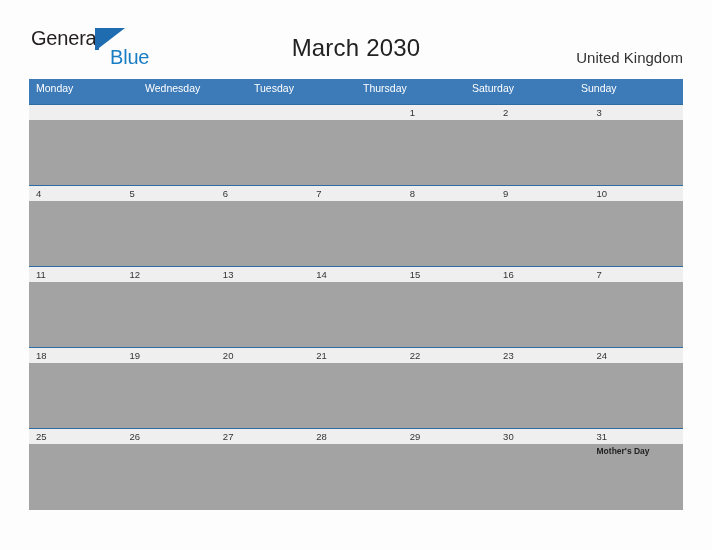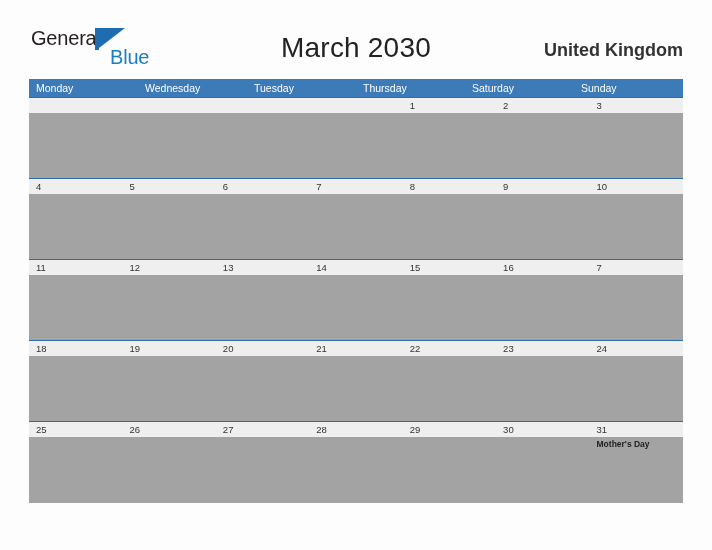--- a/index.html
+++ b/index.html
@@ -82,50 +82,49 @@
     border-top: 20px solid #1f6cb0;
     border-right: 26px solid transparent;
   }
 
   .cal-title {
     position: absolute;
     left: 0;
     right: 0;
     top: 5px;
     text-align: center;
-    font-size: 28px;
+    font-size: 24px;
     color: #222222;
     font-weight: normal;
     letter-spacing: 0.2px;
     line-height: 34px;
   }
 
   .cal-country {
     position: absolute;
     right: 0;
-    top: 14px;
-    font-size: 18px;
+    top: 22px;
+    font-size: 15px;
     color: #333333;
     text-align: right;
     line-height: 20px;
-    font-weight: bold;
   }
 
   
   .calendar {
     position: absolute;
     left: 29px;
     top: 79px;
     width: 654px;
   }
 
   .weekday-header {
     display: flex;
     background: #3c7ab8;
-    height: 18px;
+    height: 25px;
   }
   .weekday-header .weekday {
     flex: 1 1 0;
     color: #ffffff;
     font-size: 10.5px;
     line-height: 18px;
     padding-left: 7px;
     box-sizing: border-box;
     white-space: nowrap;
     overflow: hidden;

